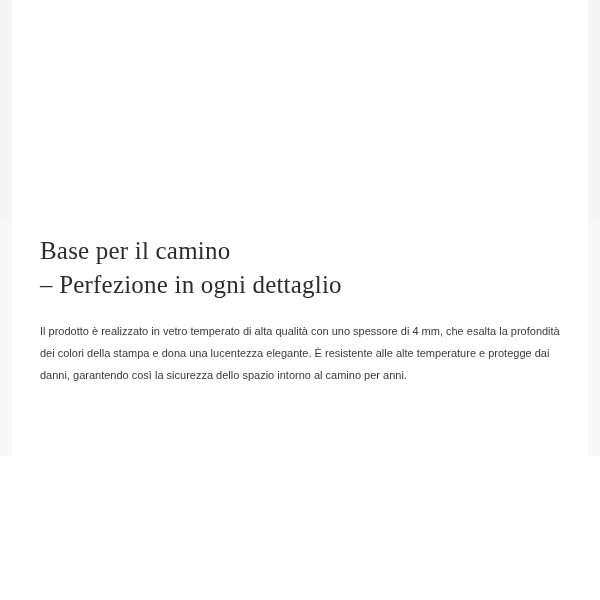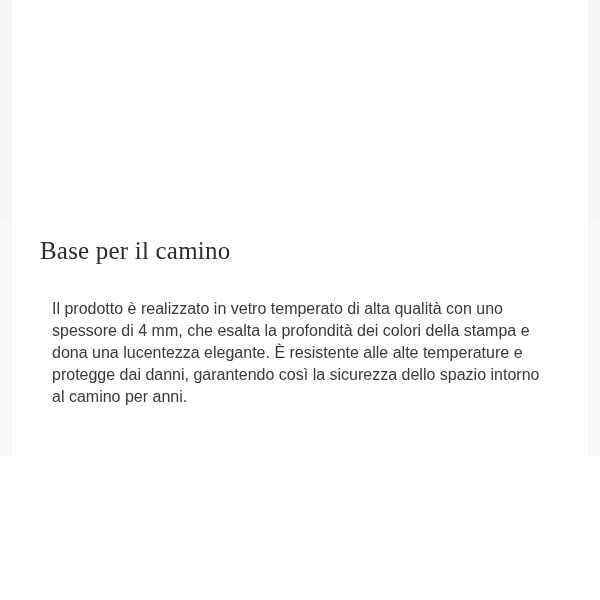--- a/index.html
+++ b/index.html
@@ -94,23 +94,23 @@
     font-family: "Liberation Serif", serif;
     font-weight: normal;
     font-size: 25px;
     line-height: 34px;
     color: #2d2d2d;
     letter-spacing: 0.2px;
   }
   .headline .l2 { display: block; }
 
   .body-copy {
-    margin: 12px;
+    margin: 0;
     padding: 18px 28px 0 28px;
-    font-size: 16px;
+    font-size: 11px;
     line-height: 22px;
     color: #3a3a3a;
   }
 </style>
 </head>
 <body>
 
 <div class="page">
 
   <div class="hero">
@@ -122,19 +122,20 @@
     <div class="hero-sparkle sp1"></div>
     <div class="hero-sparkle sp2"></div>
     <div class="hero-sparkle sp3"></div>
   </div>
 
   <div class="content">
     <div class="content-inner">
 
       <h1 class="headline">
         <span class="l1">Base per il camino</span>
+        <span class="l2">– Perfezione in ogni dettaglio</span>
       </h1>
 
       <p class="body-copy">Il prodotto è realizzato in vetro temperato di alta qualità con uno spessore di 4 mm, che esalta la profondità dei colori della stampa e dona una lucentezza elegante. È resistente alle alte temperature e protegge dai danni, garantendo così la sicurezza dello spazio intorno al camino per anni.</p>
 
     </div>
   </div>
 </div>
 
 </body></html>

